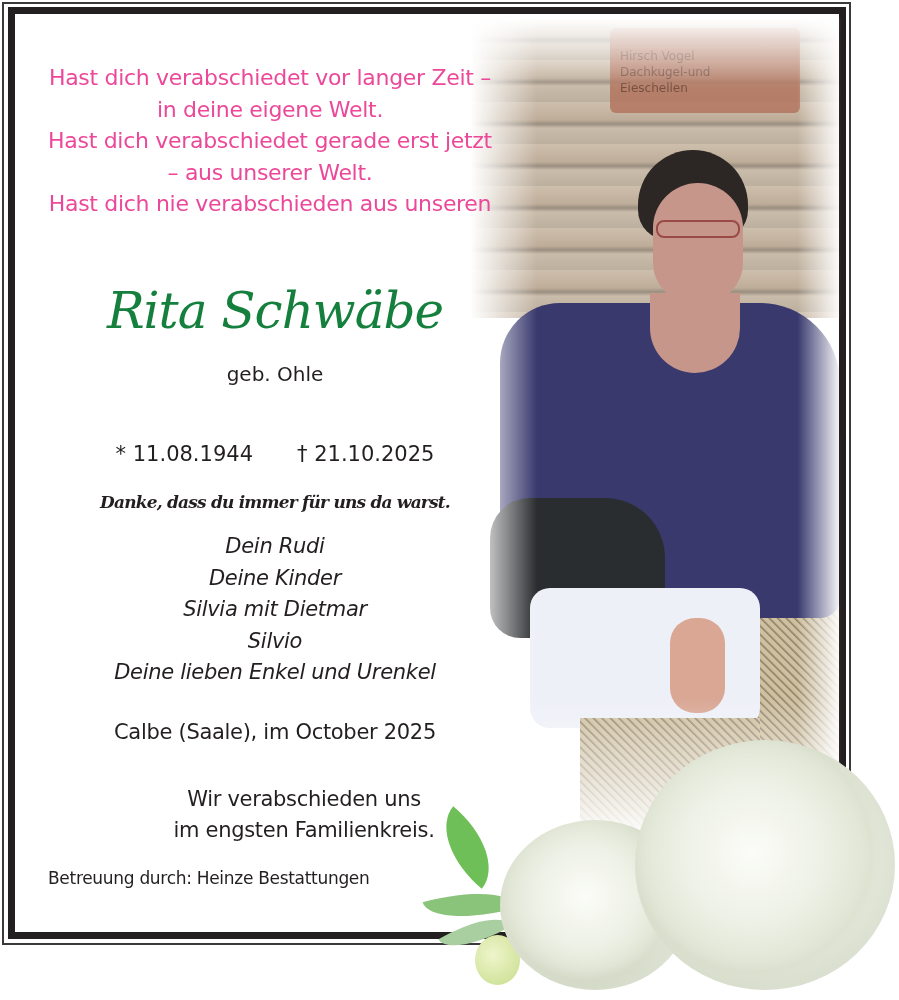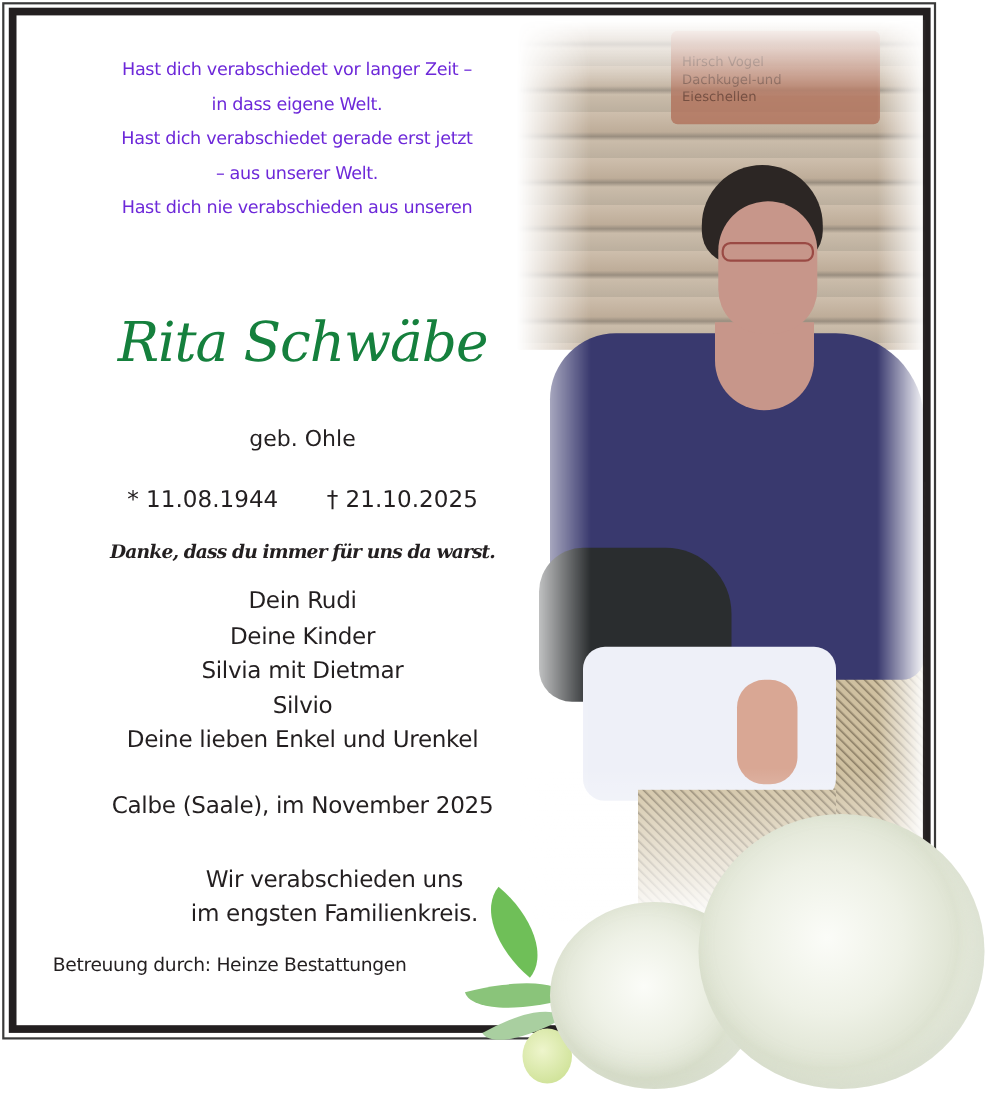--- a/index.html
+++ b/index.html
@@ -1,27 +1,27 @@
 <!DOCTYPE html>
 <html><head>
 <meta charset="utf-8">
 <style>
   html, body { margin:0; padding:0; background:#ffffff; }
   body { width:899px; height:1000px; position:relative; overflow:hidden; font-family:"Liberation Sans", sans-serif; color:#231f20; }
   .outer-line { position:absolute; left:2px; top:2px; width:849px; height:943px; border:2px solid #3a3a3a; box-sizing:border-box; }
   .thick-frame { position:absolute; left:8px; top:7px; width:838px; height:932px; border:7px solid #231f20; box-sizing:border-box; background:#fff; }
-  .poem { position:absolute; left:15px; top:47px; width:510px; text-align:center; font-size:16px; line-height:31.5px; color:#6d28d9; font-family:"DejaVu Sans", sans-serif; letter-spacing:-0.3px; }
+  .poem { position:absolute; left:15px; top:62px; width:510px; text-align:center; font-size:22px; line-height:31.5px; color:#ec4899; font-family:"DejaVu Sans", sans-serif; letter-spacing:-0.3px; }
   .poem div { white-space:nowrap; }
   .name { position:absolute; left:15px; top:282px; width:520px; text-align:center; font-family:"DejaVu Serif", serif; font-style:italic; font-size:50px; letter-spacing:-1px; color:#15803d; }
-  .maiden { position:absolute; left:15px; top:362px; width:520px; text-align:center; font-family:"DejaVu Sans", sans-serif; font-size:20px;margin-top:24px; }
+  .maiden { position:absolute; left:15px; top:362px; width:520px; text-align:center; font-family:"DejaVu Sans", sans-serif; font-size:20px; }
   .dates { position:absolute; left:15px; top:402px; width:520px; text-align:center; font-family:"DejaVu Sans", sans-serif; font-size:21px;margin-top:40px; }
   .dates span { display:inline-block; }
   .dates .gap { width:44px; }
   .thanks { position:absolute; left:15px; top:492px; width:520px; text-align:center; font-family:"DejaVu Serif", serif; font-style:italic; font-weight:bold; font-size:17px; letter-spacing:-0.8px; }
-  .family { position:absolute; left:15px; top:531px; width:520px; text-align:center; font-family:"DejaVu Sans", sans-serif; font-size:21px; line-height:31.5px; letter-spacing:-0.3px; }
+  .family { position:absolute; left:15px; top:531px; width:520px; text-align:center; font-family:"DejaVu Sans", sans-serif; font-size:21px; line-height:31.5px; letter-spacing:-0.3px;font-style:italic; }
   .place { position:absolute; left:15px; top:720px; width:520px; text-align:center; font-family:"DejaVu Sans", sans-serif; font-size:21px; letter-spacing:-0.3px; }
   .farewell { position:absolute; left:15px; top:784px; width:520px; text-align:center; font-family:"DejaVu Sans", sans-serif; font-size:21px; line-height:31px; letter-spacing:-0.3px;padding-left:29px; }
   .undertaker { position:absolute; left:48px; top:868px; font-family:"DejaVu Sans", sans-serif; font-size:17px; letter-spacing:-0.3px; white-space:nowrap; }
 
   .photo { position:absolute; left:470px; top:18px; width:372px; height:820px; overflow:hidden;
     -webkit-mask-image: linear-gradient(to right, transparent 0%, #000 18%, #000 88%, transparent 100%);
     mask-image: linear-gradient(to right, transparent 0%, #000 18%, #000 88%, transparent 100%); }
   .photo .wall { position:absolute; left:0; top:0; width:100%; height:300px;
     background: repeating-linear-gradient(180deg, #c9b8a4 0px, #b7a48e 18px, #8f8272 22px, #c5b5a1 26px, #b5a794 42px);
     opacity:0.9; }
@@ -75,42 +75,42 @@
   <div class="bag"></div>
   <div class="pants"></div>
   <div class="chair-base"></div>
   <div class="hand"></div>
   <div class="fade-top"></div>
   <div class="fade-bottom"></div>
 </div>
 
 <div class="poem">
   <div>Hast dich verabschiedet vor langer Zeit –</div>
-  <div>in dass eigene Welt.</div>
+  <div>in deine eigene Welt.</div>
   <div>Hast dich verabschiedet gerade erst jetzt</div>
   <div>– aus unserer Welt.</div>
   <div>Hast dich nie verabschieden aus unseren</div>
 </div>
 
 <div class="name">Rita Schwäbe</div>
 <div class="maiden">geb. Ohle</div>
 <div class="dates">
   <span>* 11.08.1944</span><span class="gap"></span><span>† 21.10.2025</span>
 </div>
 <div class="thanks">Danke, dass du immer für uns da warst.</div>
 
 <div class="family">
   <div>Dein Rudi</div>
   <div>Deine Kinder</div>
   <div>Silvia mit Dietmar</div>
   <div>Silvio</div>
   <div>Deine lieben Enkel und Urenkel</div>
 </div>
 
-<div class="place">Calbe (Saale), im November 2025</div>
+<div class="place">Calbe (Saale), im October 2025</div>
 
 <div class="farewell">
   <div>Wir verabschieden uns</div>
   <div>im engsten Familienkreis.</div>
 </div>
 
 <div class="undertaker">Betreuung durch: Heinze Bestattungen</div>
 
 <div class="roses">
   <div class="leaf" style="left:0px;top:95px;width:75px;height:45px;transform:rotate(40deg);"></div>

